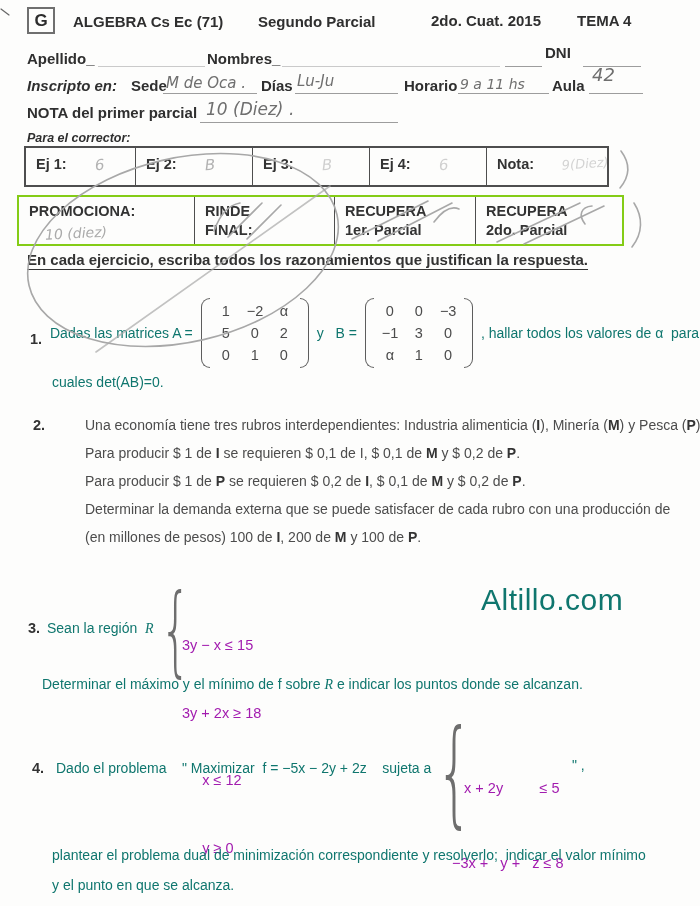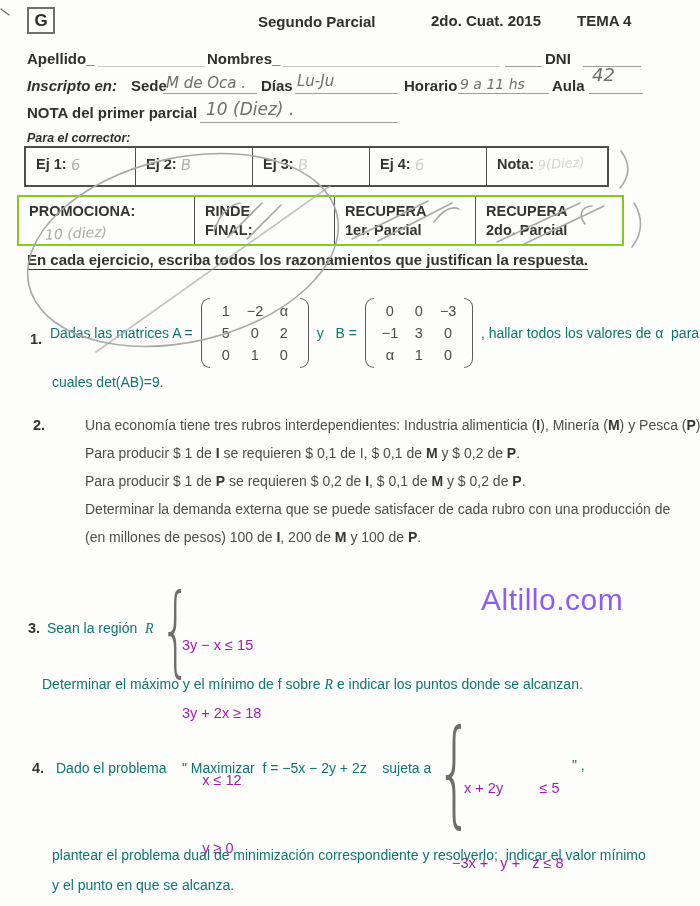--- a/index.html
+++ b/index.html
@@ -18,21 +18,21 @@
   i { font-family:"Liberation Serif", serif; }
 
   
   #gbox { left:27px; top:7px; width:28px; height:27px; border:2px solid #6f6f6f;
           display:flex; align-items:center; justify-content:center;
           font-weight:bold; font-size:17px; color:#2c2c2c; }
 
   
   .ctable { position:absolute; display:flex; border:2px solid #4e4e4e; background:transparent; }
   .ctable .cell { border-right:1.6px solid #4e4e4e; padding:8px 6px 6px 10px;
-                  font-weight:bold; font-size:14.5px; color:#333; display:flex; gap:4px; }
+                  font-weight:bold; font-size:14.5px; color:#333; display:flex; gap:28px; }
   .ctable .cell:last-child { border-right:none; }
   .mk { font-size:15px; color:#b2b2b2; transform:rotate(-4deg); font-weight:normal; }
 
   .ptable { position:absolute; display:flex; border:2px solid #84cc16; }
   .ptable .cell2 { border-right:1.6px solid #4e4e4e; padding:5px 6px 4px 10px;
                    font-weight:bold; font-size:14.5px; color:#333; line-height:1.3; }
   .ptable .cell2:last-child { border-right:none; }
   .ptable .cell2 span { display:block; }
   .w2 span { max-width:72px; }
   .w3 span { max-width:104px; }
@@ -52,45 +52,46 @@
            padding:5px 8px; font-size:14.5px; color:#4c4c4c; }
   .mgrid span { text-align:center; min-width:16px; }
 
   .p1row { display:flex; align-items:center; gap:8px; white-space:nowrap; }
 
   .sys { line-height:22.5px; font-size:14.5px; color:#a21caf; white-space:pre; }
   .sys4 { line-height:25px; }
   .brace { color:#6e6e6e; transform:scaleX(.5); transform-origin:left center; font-weight:200;
            font-family:"DejaVu Sans", sans-serif; }
 
-  #watermark { font-size:30px; color:#8b5cf6; letter-spacing:.5px; }
+  #watermark { font-size:30px; color:#0f766e; letter-spacing:.5px; }
 
   .pnum { font-weight:bold; font-size:14.5px; color:#333; }
   .plines { font-size:14px; color:#4c4c4c; line-height:28px; white-space:nowrap;margin-left:32px; }
 
   svg.overlay { position:absolute; left:0; top:0; pointer-events:none; }
 </style>
 </head>
 <body>
 
 <div id="page">
 
   <div id="gbox" class="abs">
     <span>G</span>
   </div>
+  <span class="abs lbl" style="left:73px; top:13px;">ALGEBRA Cs Ec (71)</span>
   <span class="abs lbl" style="left:258px; top:13px;">Segundo Parcial</span>
   <span class="abs lbl" style="left:431px; top:12px;">2do. Cuat. 2015</span>
   <span class="abs lbl" style="left:577px; top:12px;">TEMA 4</span>
 
   <span class="abs lbl" style="left:27px; top:50px;">Apellido_</span>
   <div class="rule faint" style="left:98px; top:66px; width:107px;"></div>
   <span class="abs lbl" style="left:207px; top:50px;">Nombres_</span>
   <div class="rule faint" style="left:282px; top:66px; width:218px;"></div>
   <div class="rule" style="left:505px; top:66px; width:37px;"></div>
-  <span class="abs lbl" style="left:545px; top:50px;">DNI</span>
+  <span class="abs lbl" style="left:545px; top:44px;">DNI</span>
   <div class="rule" style="left:583px; top:66px; width:58px;"></div>
 
   <span class="abs lbl" style="left:27px; top:77px; font-style:italic;">Inscripto en:</span>
   <span class="abs lbl" style="left:131px; top:77px;">Sede</span>
   <span class="abs hw" style="left:166px; top:74px; font-size:15px;">M de Oca .</span>
   <div class="rule" style="left:163px; top:93px; width:94px;"></div>
   <span class="abs lbl" style="left:261px; top:77px;text-align:right;">Días</span>
   <span class="abs hw" style="left:297px; top:72px; font-size:15px;">Lu-Ju</span>
   <div class="rule" style="left:295px; top:93px; width:103px;"></div>
   <span class="abs lbl" style="left:404px; top:77px;">Horario</span>
@@ -176,21 +177,21 @@
           <span>3</span>
           <span>0</span>
         <span>α</span>
           <span>1</span>
           <span>0</span>
       </span>
       <span class="paren r"></span>
     </span>
     <span class="txt">, hallar todos los valores de α  para los</span>
   </div>
-  <span class="abs txt" style="left:52px; top:374px;">cuales det(AB)=9.</span>
+  <span class="abs txt" style="left:52px; top:374px;">cuales det(AB)=0.</span>
 
   <span class="abs pnum" style="left:33px; top:417px;">2.</span>
   <div class="abs plines" style="left:53px; top:411px;">
     <div>Una economía tiene tres rubros interdependientes: Industria alimenticia (<b>I</b>), Minería (<b>M</b>) y Pesca (<b>P</b>).</div>
     <div>Para producir $ 1 de <b>I</b> se requieren $ 0,1 de I, $ 0,1 de <b>M</b> y $ 0,2 de <b>P</b>.</div>
     <div>Para producir $ 1 de <b>P</b> se requieren $ 0,2 de <b>I</b>, $ 0,1 de <b>M</b> y $ 0,2 de <b>P</b>.</div>
     <div>Determinar la demanda externa que se puede satisfacer de cada rubro con una producción de</div>
     <div>(en millones de pesos) 100 de <b>I</b>, 200 de <b>M</b> y 100 de <b>P</b>.</div>
   </div>
 

